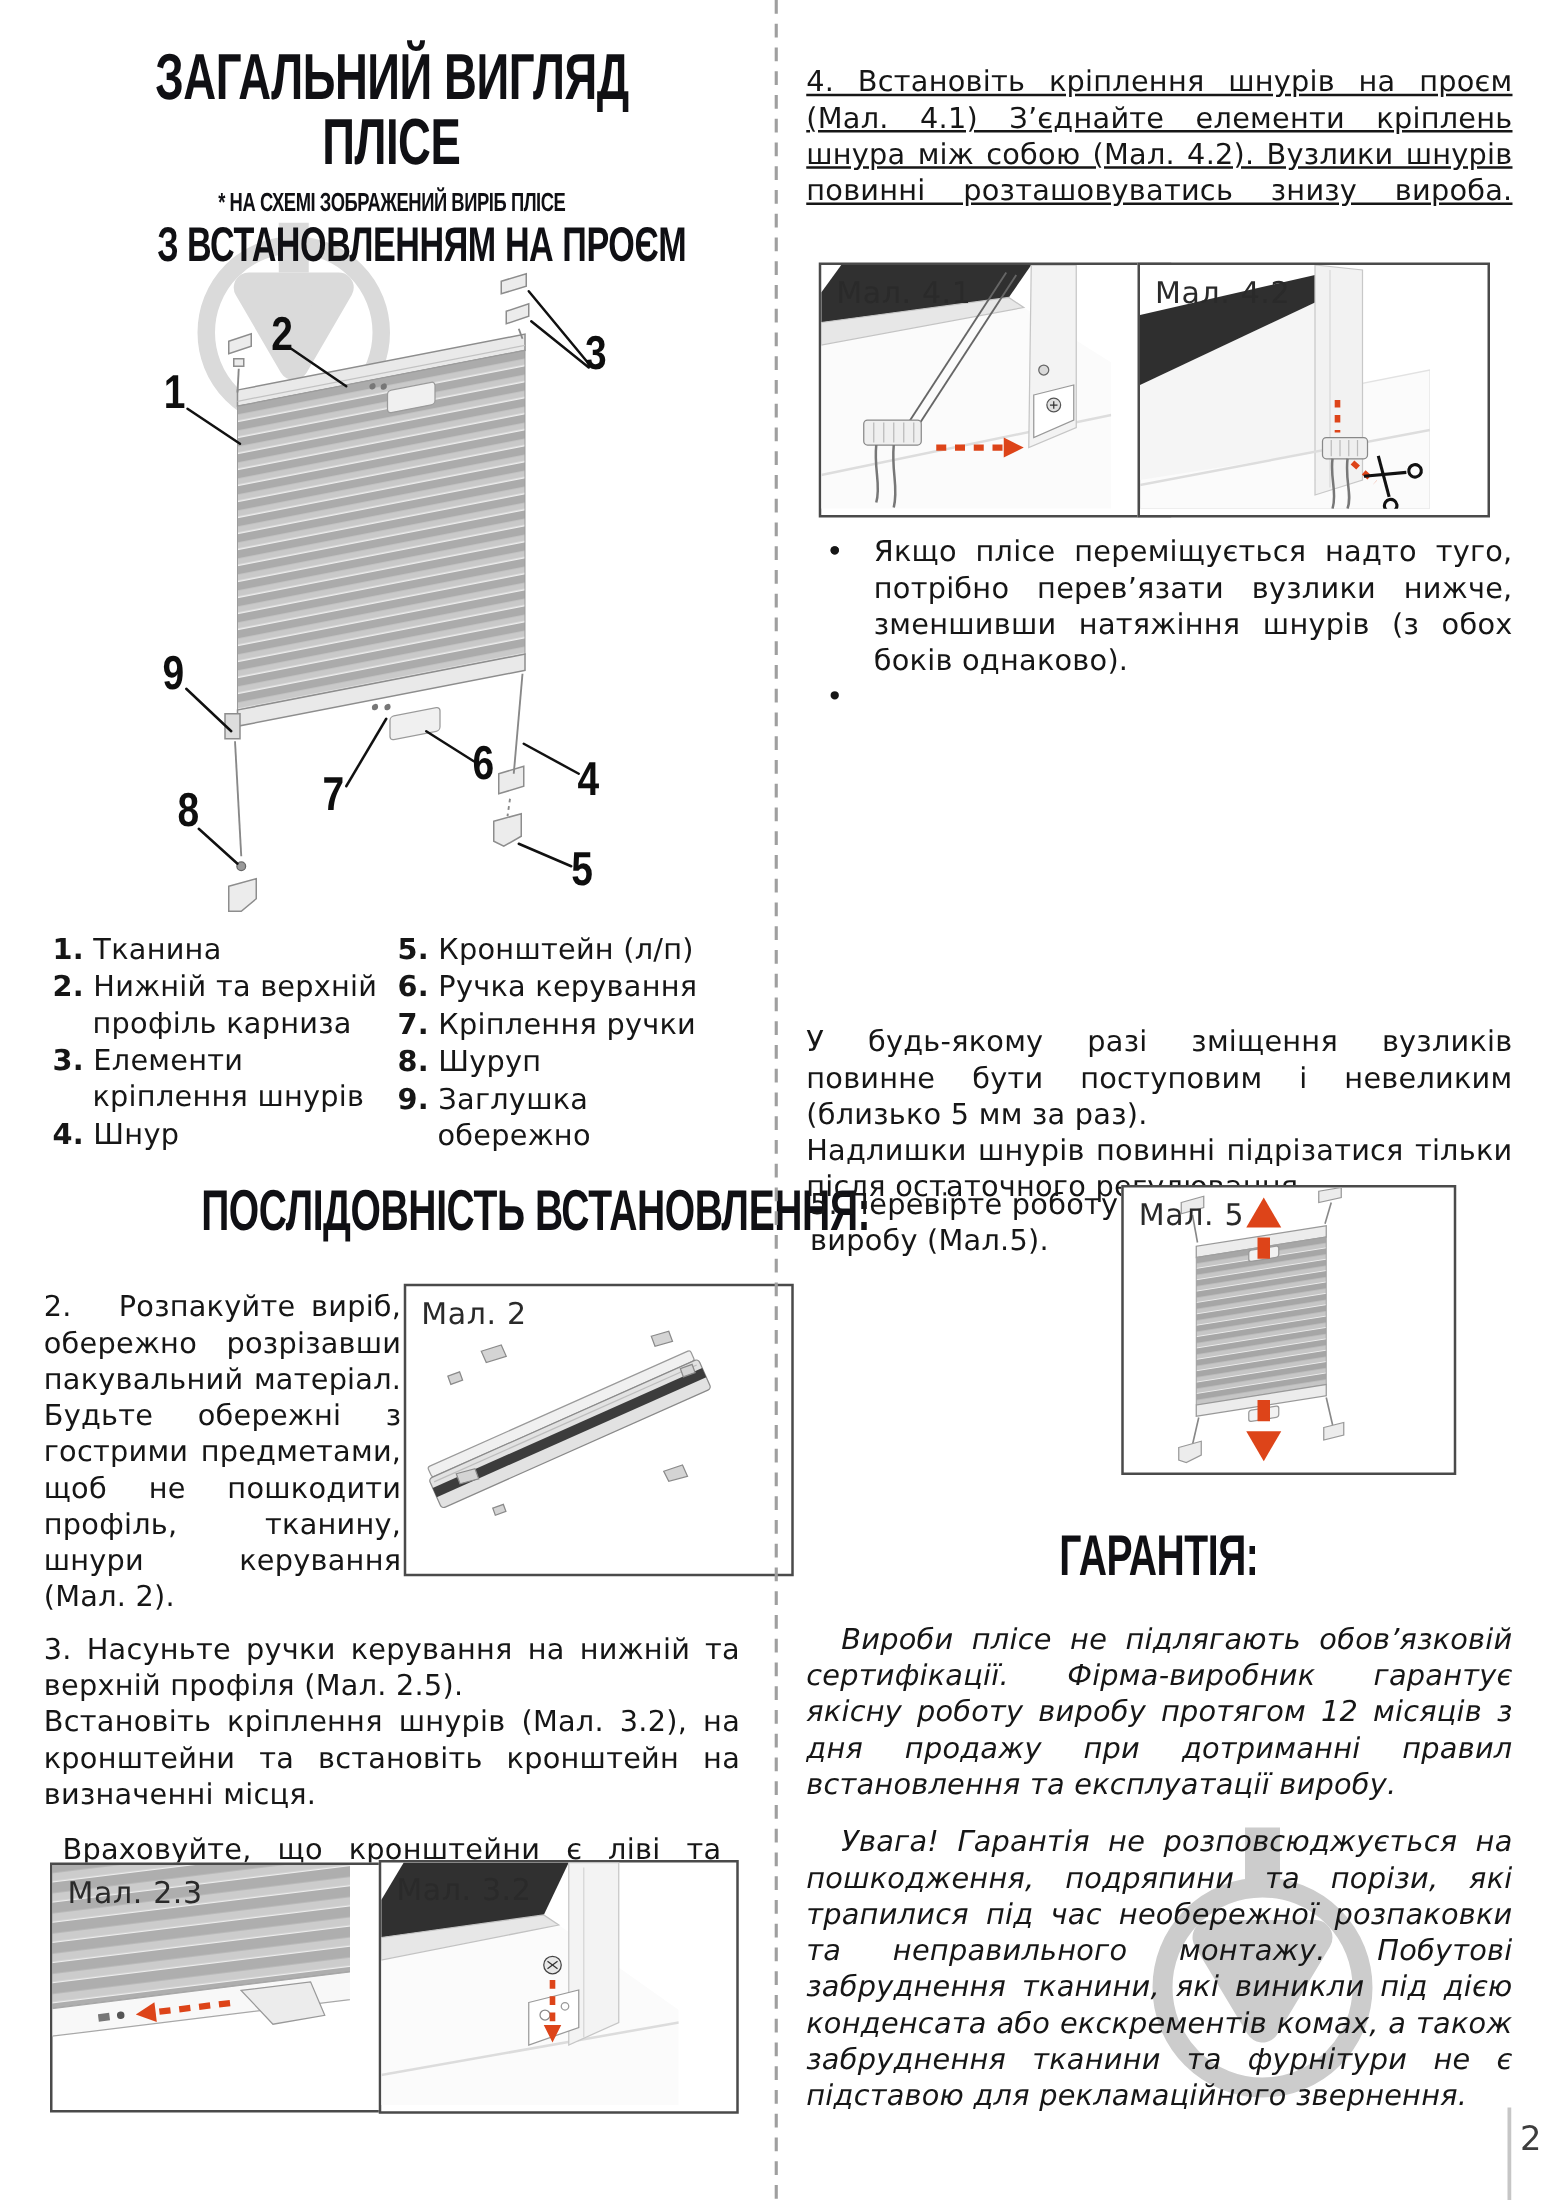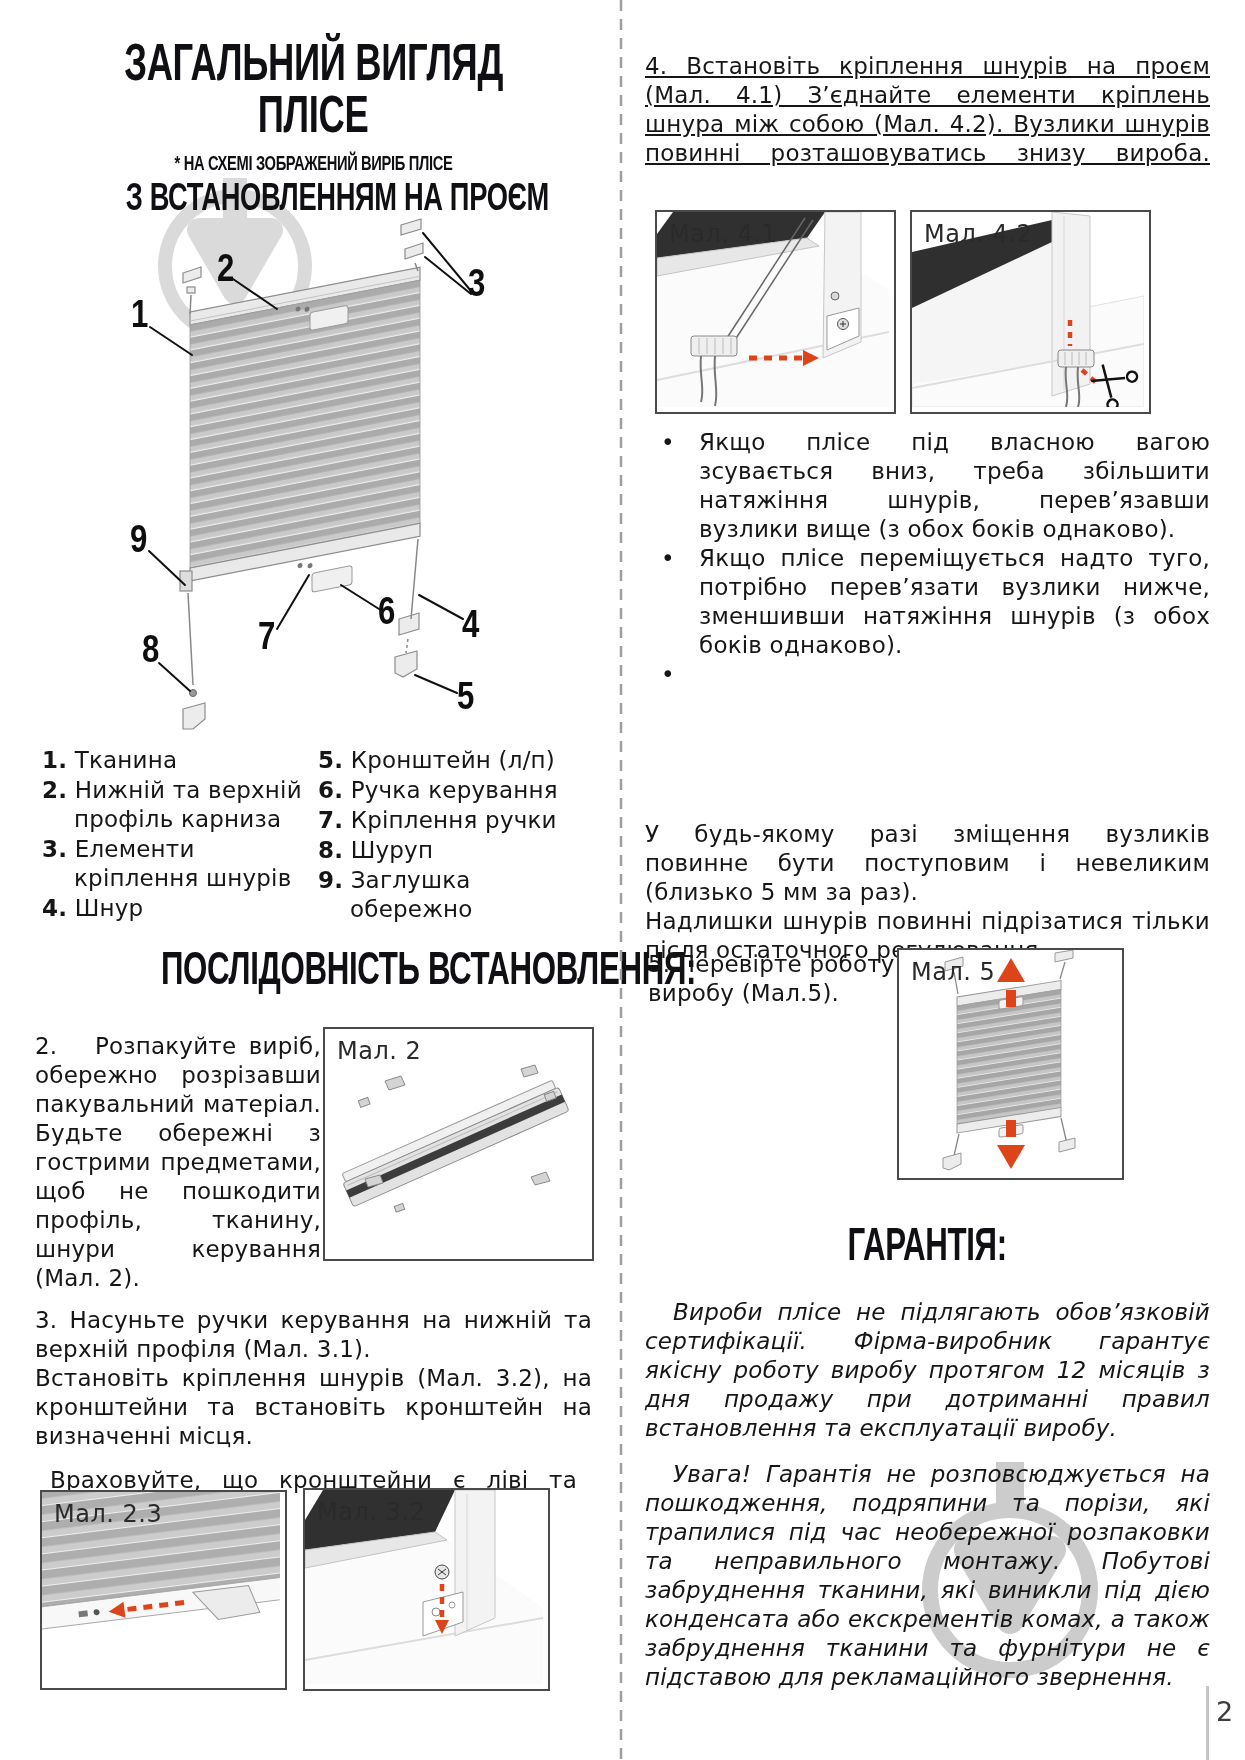--- a/index.html
+++ b/index.html
@@ -6,21 +6,21 @@
   body{width:1245px;height:1760px;position:relative;background:#ffffff;
        font-family:"DejaVu Sans",sans-serif;color:#161616;overflow:hidden;}
   .abs{position:absolute;}
   .body-text{font-size:23px;line-height:29px;letter-spacing:.2px;}
   .just{text-align:justify;}
   .just-all{text-align:justify;text-align-last:justify;text-decoration:underline;}
   .indent p{text-indent:28px;margin:0;font-style:italic;}
   .chead{text-align:center;font-family:"Liberation Sans",sans-serif;font-weight:700;color:#101014;}
   .cx{display:inline-block;transform:scaleX(0.70);transform-origin:50% 50%;white-space:nowrap;letter-spacing:-0.5px;}
   .cx2{display:inline-block;transform:scaleX(0.68);transform-origin:50% 50%;white-space:nowrap;letter-spacing:-0.5px;}
-  .fig{position:absolute;border:2.5px solid #4a4a4a;background:#fff;}
+  .fig{position:absolute;border:2.5px solid #4a4a4a;background:#fff;padding-left:41px;}
   .fig svg{position:absolute;left:0;top:0;}
   .fig-label{position:absolute;left:12px;top:8px;font-size:24px;color:#2a2a2a;letter-spacing:.5px;z-index:3;}
   .legend-item{padding-left:32px;text-indent:-32px;margin:0 0 1px 0;}
   .legend-item b{font-weight:700;}
   ul.blist{list-style:none;margin:0;padding:0;}
   ul.blist li{position:relative;padding-left:54px;margin:0;}
   ul.blist .blt{position:absolute;left:16px;top:0;}
   .co{position:absolute;font-family:"Liberation Sans",sans-serif;font-weight:700;font-size:38px;color:#0e0e0e;
       transform:scaleX(0.82);transform-origin:50% 50%;z-index:4;line-height:1;}
   .pagenum{font-size:27px;color:#3d3d3d;}
@@ -138,21 +138,21 @@
       <path d="M40 150 l15 -4 3 8 -15 4 z"></path>
       <path d="M206 148 l15 -5 4 9 -15 4 z"></path>
       <rect x="34" y="70" width="10" height="7" transform="rotate(-20 39 73)"></rect>
       <rect x="220" y="64" width="10" height="7" transform="rotate(-20 225 67)"></rect>
       <rect x="70" y="176" width="9" height="6" transform="rotate(-20 74 179)"></rect>
     </g>
   </svg>
 </div>
 
 <div class="abs body-text just" style="left:35px;top:1306px;width:557px">
-  <p style="margin:0">3. Насуньте ручки керування на нижній та верхній профіля (Мал. 3.1).</p>
+  <p style="margin:0">3. Насуньте ручки керування на нижній та верхній профіля (Мал. 2.5).</p>
   <p style="margin:0">Встановіть кріплення шнурів (Мал. 3.2), на кронштейни та встановіть кронштейн на визначенні місця.</p>
   <p style="margin:15px">Враховуйте, що кронштейни є ліві та праві.</p>
 </div>
 
 <div class="fig" style="left:40px;top:1490px;width:243px;height:196px">
   <span class="fig-label">Мал. 2.3</span>
   <svg width="238" height="191" viewBox="0 0 238 191">
     <defs>
       <pattern id="p31" width="270" height="16" patternUnits="userSpaceOnUse">
         <rect width="270" height="16" fill="#cccccc"></rect>
@@ -256,21 +256,21 @@
       <line x1="-16" y1="-10" x2="10" y2="12"></line>
       <line x1="-16" y1="10" x2="10" y2="-12"></line>
       <circle cx="15" cy="17" r="5"></circle>
       <circle cx="15" cy="-17" r="5"></circle>
     </g>
   </svg>
 </div>
 
 <div class="abs body-text" style="left:645px;top:428px;width:565px">
   <ul class="blist just">
-    <li><span class="blt">•</span><span>Якщо плісе під власною вагою зсувається вниз, треба збільшити натяжіння шнурів, перев’язавши вузлики вище (з обох боків однаково).</span></li>
+    <li><span class="blt">•</span></li>
     <li><span class="blt">•</span><span>Якщо плісе переміщується надто туго, потрібно перев’язати вузлики нижче, зменшивши натяжіння шнурів (з обох боків однаково).</span></li>
     <li><span class="blt">•</span></li>
   </ul>
 </div>
 
 <div class="abs body-text just" style="left:645px;top:820px;width:565px">
   <p style="margin:0">У будь-якому разі зміщення вузликів повинне бути поступовим і невеликим (близько 5 мм за раз).</p>
   <p style="margin:0">Надлишки шнурів повинні підрізатися тільки після остаточного регулювання.</p>
 </div>
 

